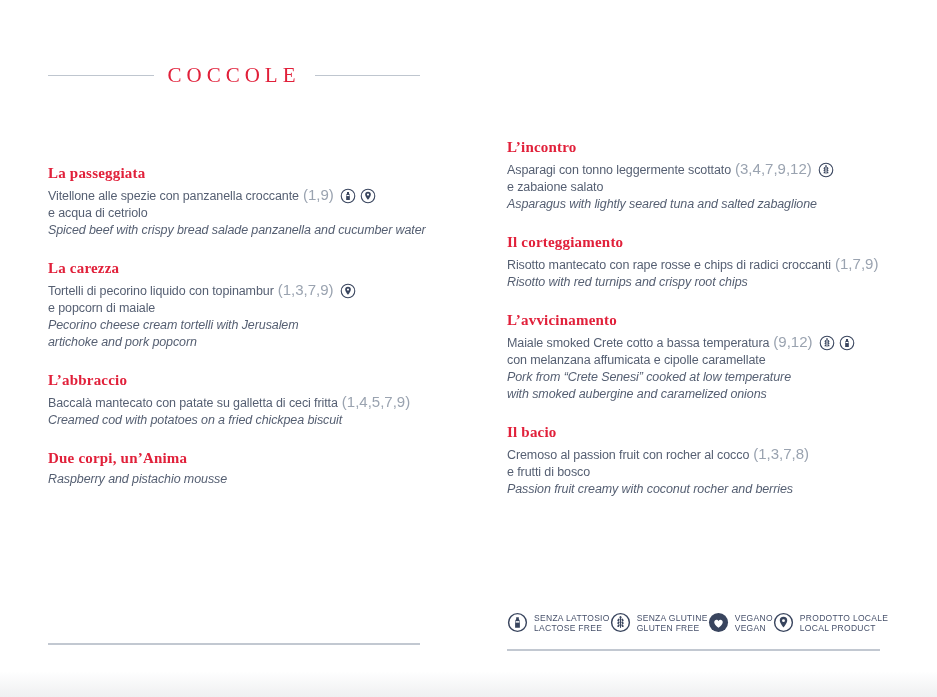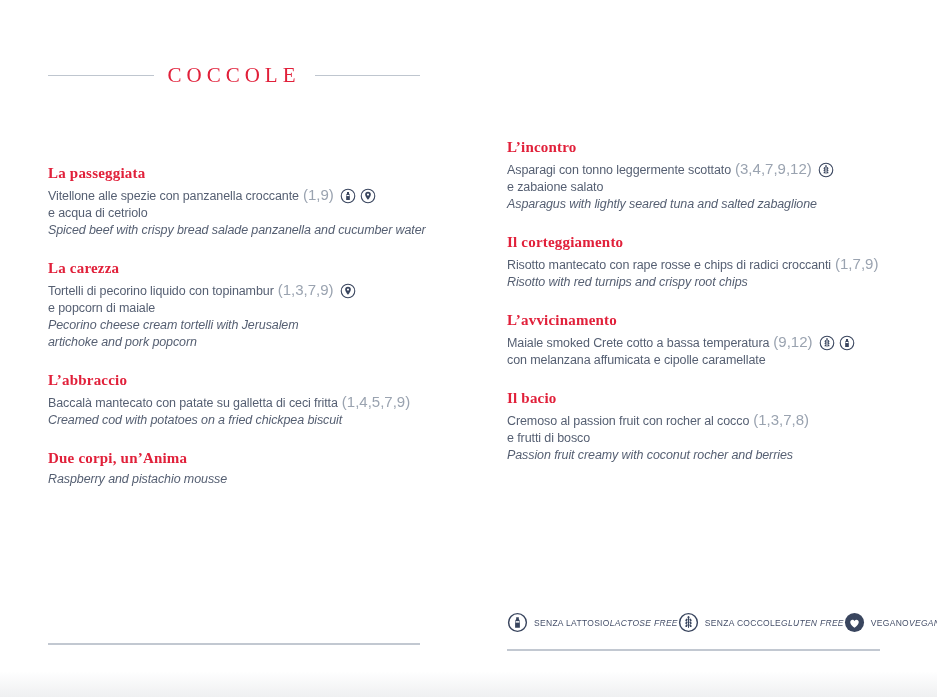--- a/index.html
+++ b/index.html
@@ -76,29 +76,29 @@
     position: absolute;
     left: 507px;
     top: 612px;
     width: 373px;
     display: flex;
     justify-content: space-between;
     align-items: center;
   }
   .legend-item { display: flex; align-items: center; gap: 6px; }
   .legend-icon { width: 21px; height: 21px; display: inline-block; flex: 0 0 auto; }
-  .legend-text { display: inline-flex; flex-direction: row; }
+  .legend-text { display: inline-flex; flex-direction: column; }
   .legend-it, .legend-en {
     font-size: 8.5px;
     line-height: 10px;
     color: #46506a;
     letter-spacing: 0.3px;
     white-space: nowrap;
   }
-  .legend-en { font-style: italic; }
+  .legend-en { }
 
   
   .divider { position: absolute; height: 2px; background: #c2c8d1; }
   #divider-left  { left: 48px;  width: 372px; top: 643px; }
   #divider-right { left: 507px; width: 373px; top: 649px; }
   .bottom-shade {
     position: absolute;
     left: 0; right: 0; bottom: 0;
     height: 26px;
     background: linear-gradient(to bottom, rgba(140,148,158,0) 0%, rgba(140,148,158,0.14) 100%);
@@ -226,20 +226,24 @@
               </span>
               <span class="icon">
                 <svg viewBox="0 0 22 22">
                   <circle cx="11" cy="11" r="9.3" fill="none" stroke="#39455e" stroke-width="1.5"></circle>
                   <path d="M9.6 5.4h2.8v2l1.1 2v7.1H8.5V9.4l1.1-2z" fill="#39455e"></path>
                   <rect x="9" y="9.6" width="4" height="1.5" fill="#ffffff"></rect>
                 </svg>
               </span>
             </span></div>
     <div class="desc-line">con melanzana affumicata e cipolle caramellate</div>
+          <div class="english-block">
+            <div class="english-line">Pork from “Crete Senesi” cooked at low temperature</div>
+            <div class="english-line">with smoked aubergine and caramelized onions</div>
+          </div>
   </div>
         <div class="menu-item">
     <h3 class="item-name">Il bacio</h3>
     <div class="desc-line"><span class="desc-text">Cremoso al passion fruit con rocher al cocco</span><span class="allergens">(1,3,7,8)</span></div>
     <div class="desc-line">e frutti di bosco</div>
           <div class="english-block">
             <div class="english-line">Passion fruit creamy with coconut rocher and berries</div>
           </div>
   </div>
       </div>
@@ -269,21 +273,21 @@
               <ellipse cx="8.9" cy="8.3" rx="1" ry="1.6" transform="rotate(32 8.9 8.3)"></ellipse>
               <ellipse cx="13.1" cy="8.3" rx="1" ry="1.6" transform="rotate(-32 13.1 8.3)"></ellipse>
               <ellipse cx="8.9" cy="11.3" rx="1" ry="1.6" transform="rotate(32 8.9 11.3)"></ellipse>
               <ellipse cx="13.1" cy="11.3" rx="1" ry="1.6" transform="rotate(-32 13.1 11.3)"></ellipse>
               <ellipse cx="8.9" cy="14.3" rx="1" ry="1.6" transform="rotate(32 8.9 14.3)"></ellipse>
               <ellipse cx="13.1" cy="14.3" rx="1" ry="1.6" transform="rotate(-32 13.1 14.3)"></ellipse>
             </g>
           </svg>
         </span>
       <span class="legend-text">
-        <span class="legend-it">SENZA COCCOLE</span>
+        <span class="legend-it">SENZA GLUTINE</span>
         <span class="legend-en">GLUTEN FREE</span>
       </span>
     </div>
     <div class="legend-item">
       <span class="legend-icon icon-slot">
           <svg viewBox="0 0 22 22">
             <circle cx="11" cy="11" r="10" fill="#39455e"></circle>
             <path d="M11 16.5 C 7 13.5 5.6 10.6 7.2 8.9 C 8.4 7.7 10.2 8.1 11 9.4 C 11.8 8.1 13.6 7.7 14.8 8.9 C 16.4 10.6 15 13.5 11 16.5 Z" fill="#ffffff"></path>
           </svg>
         </span>

